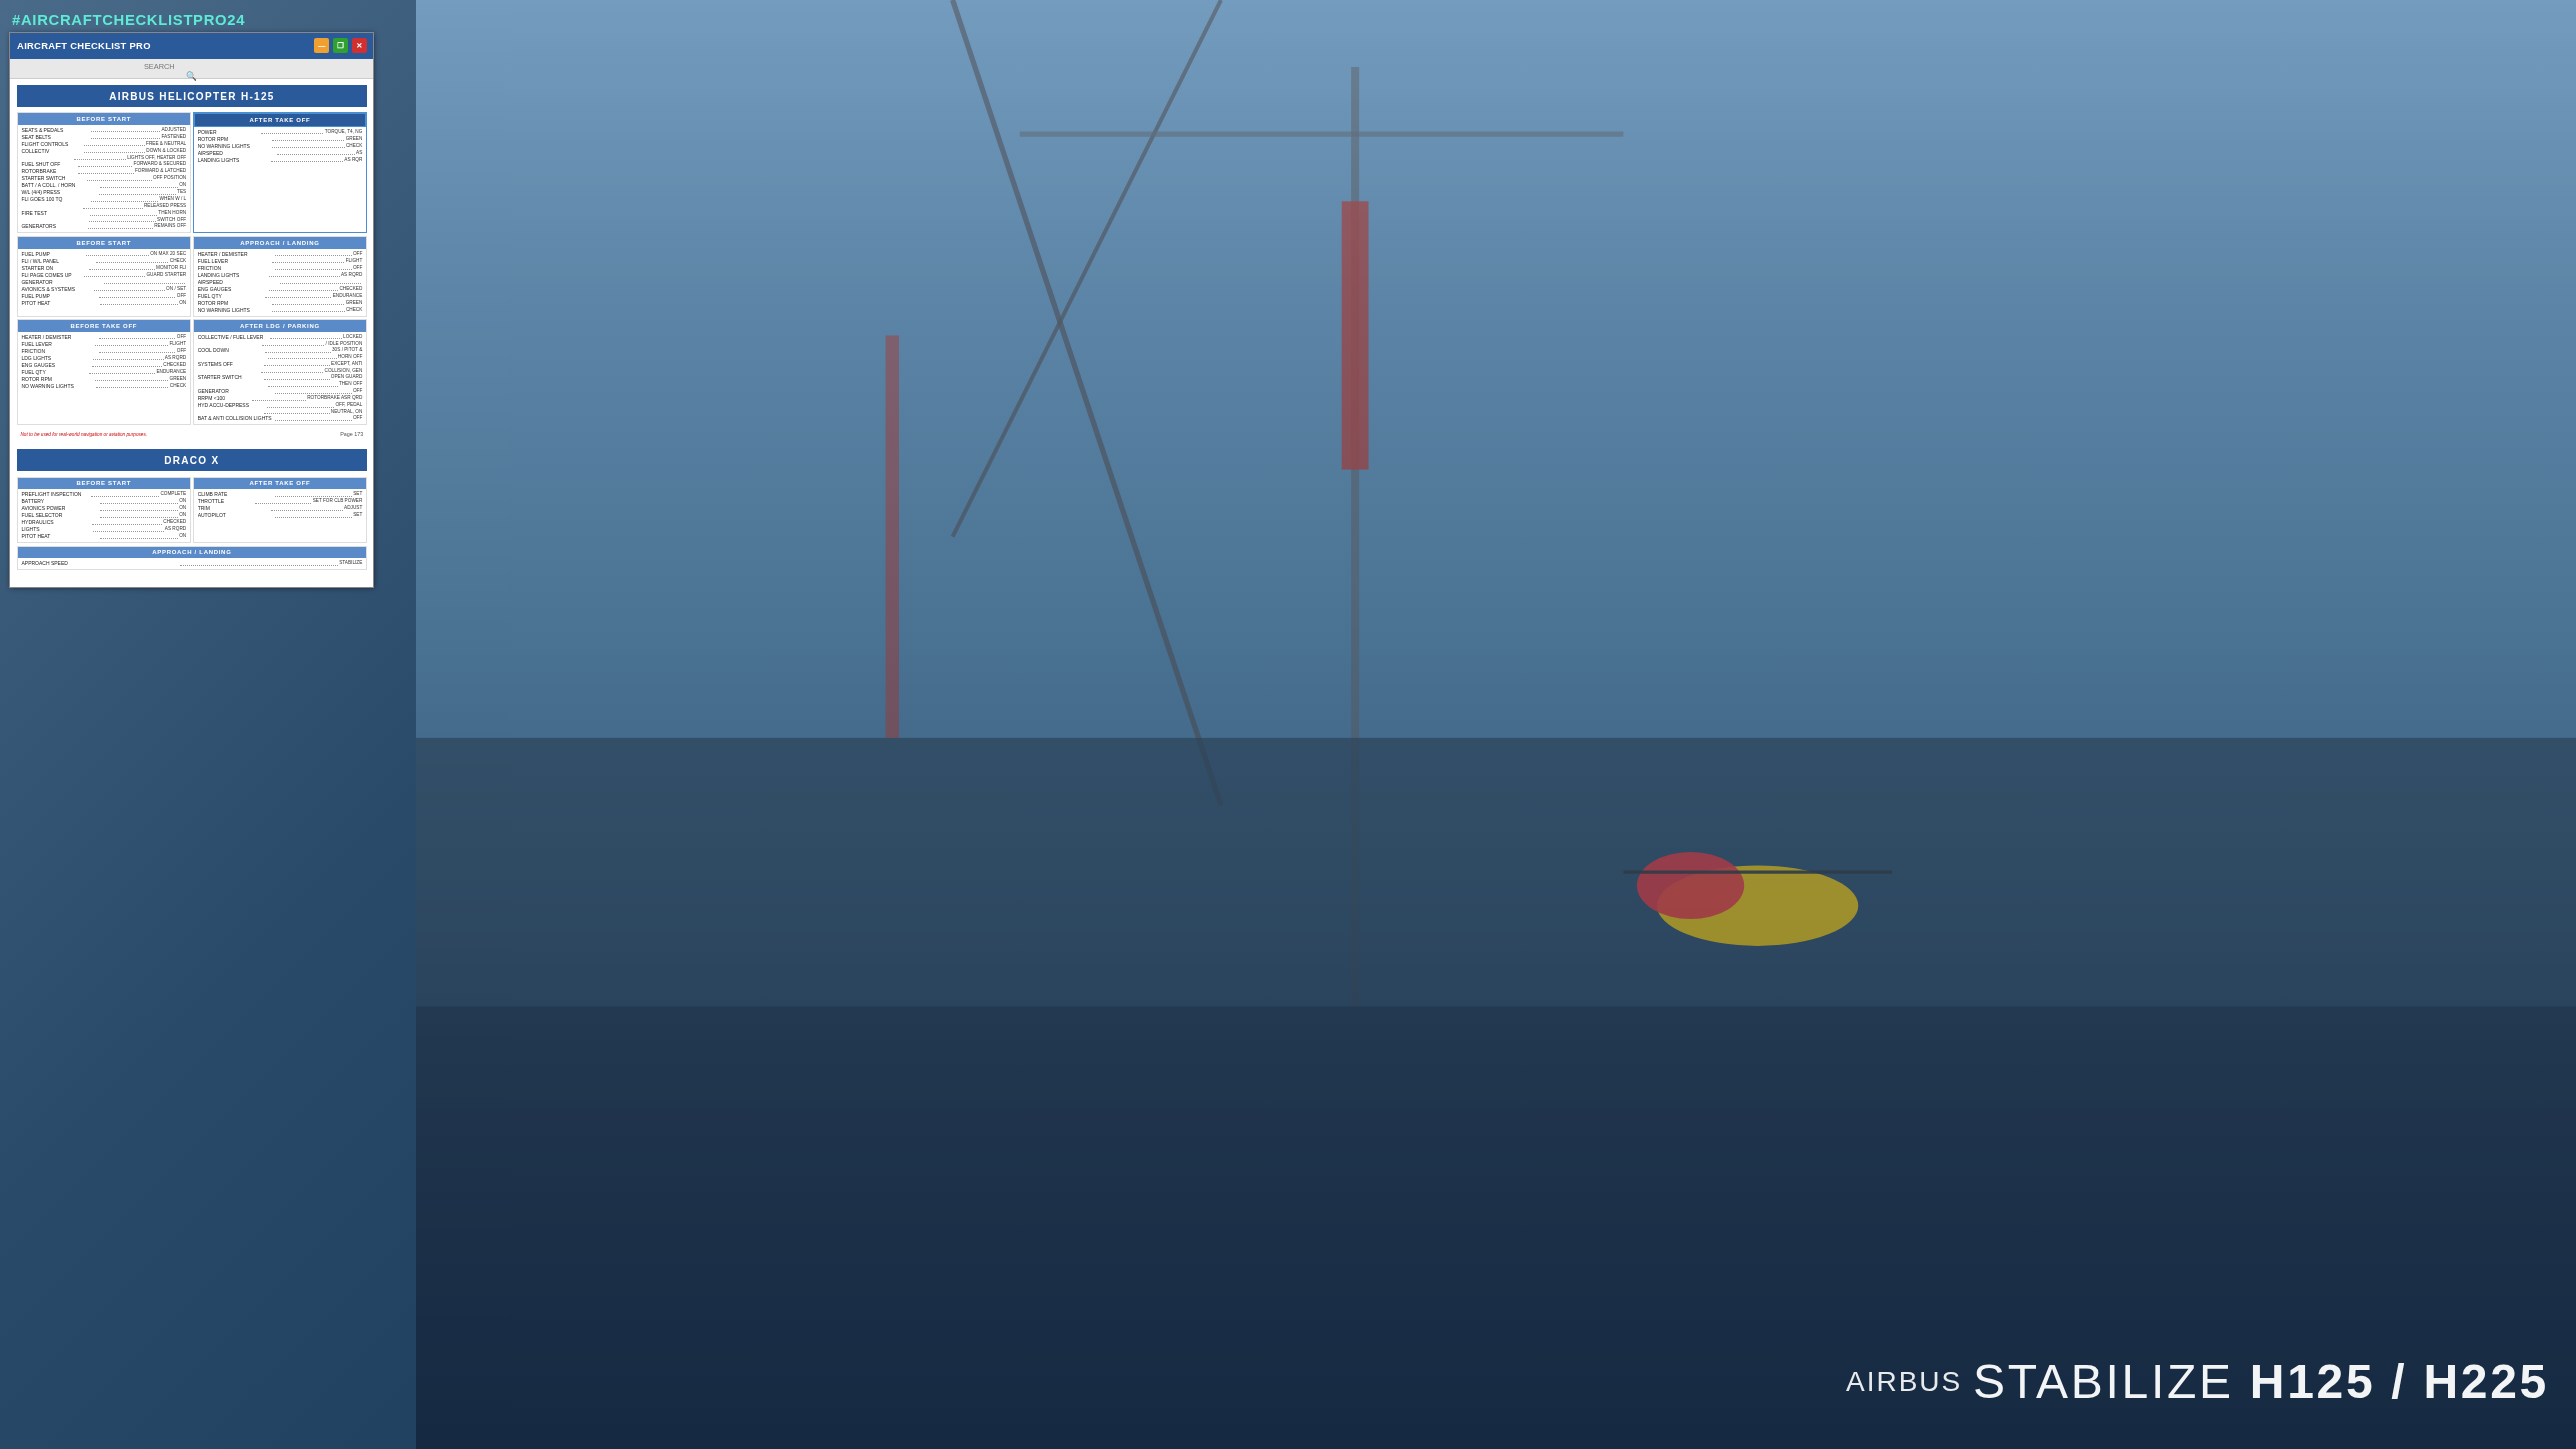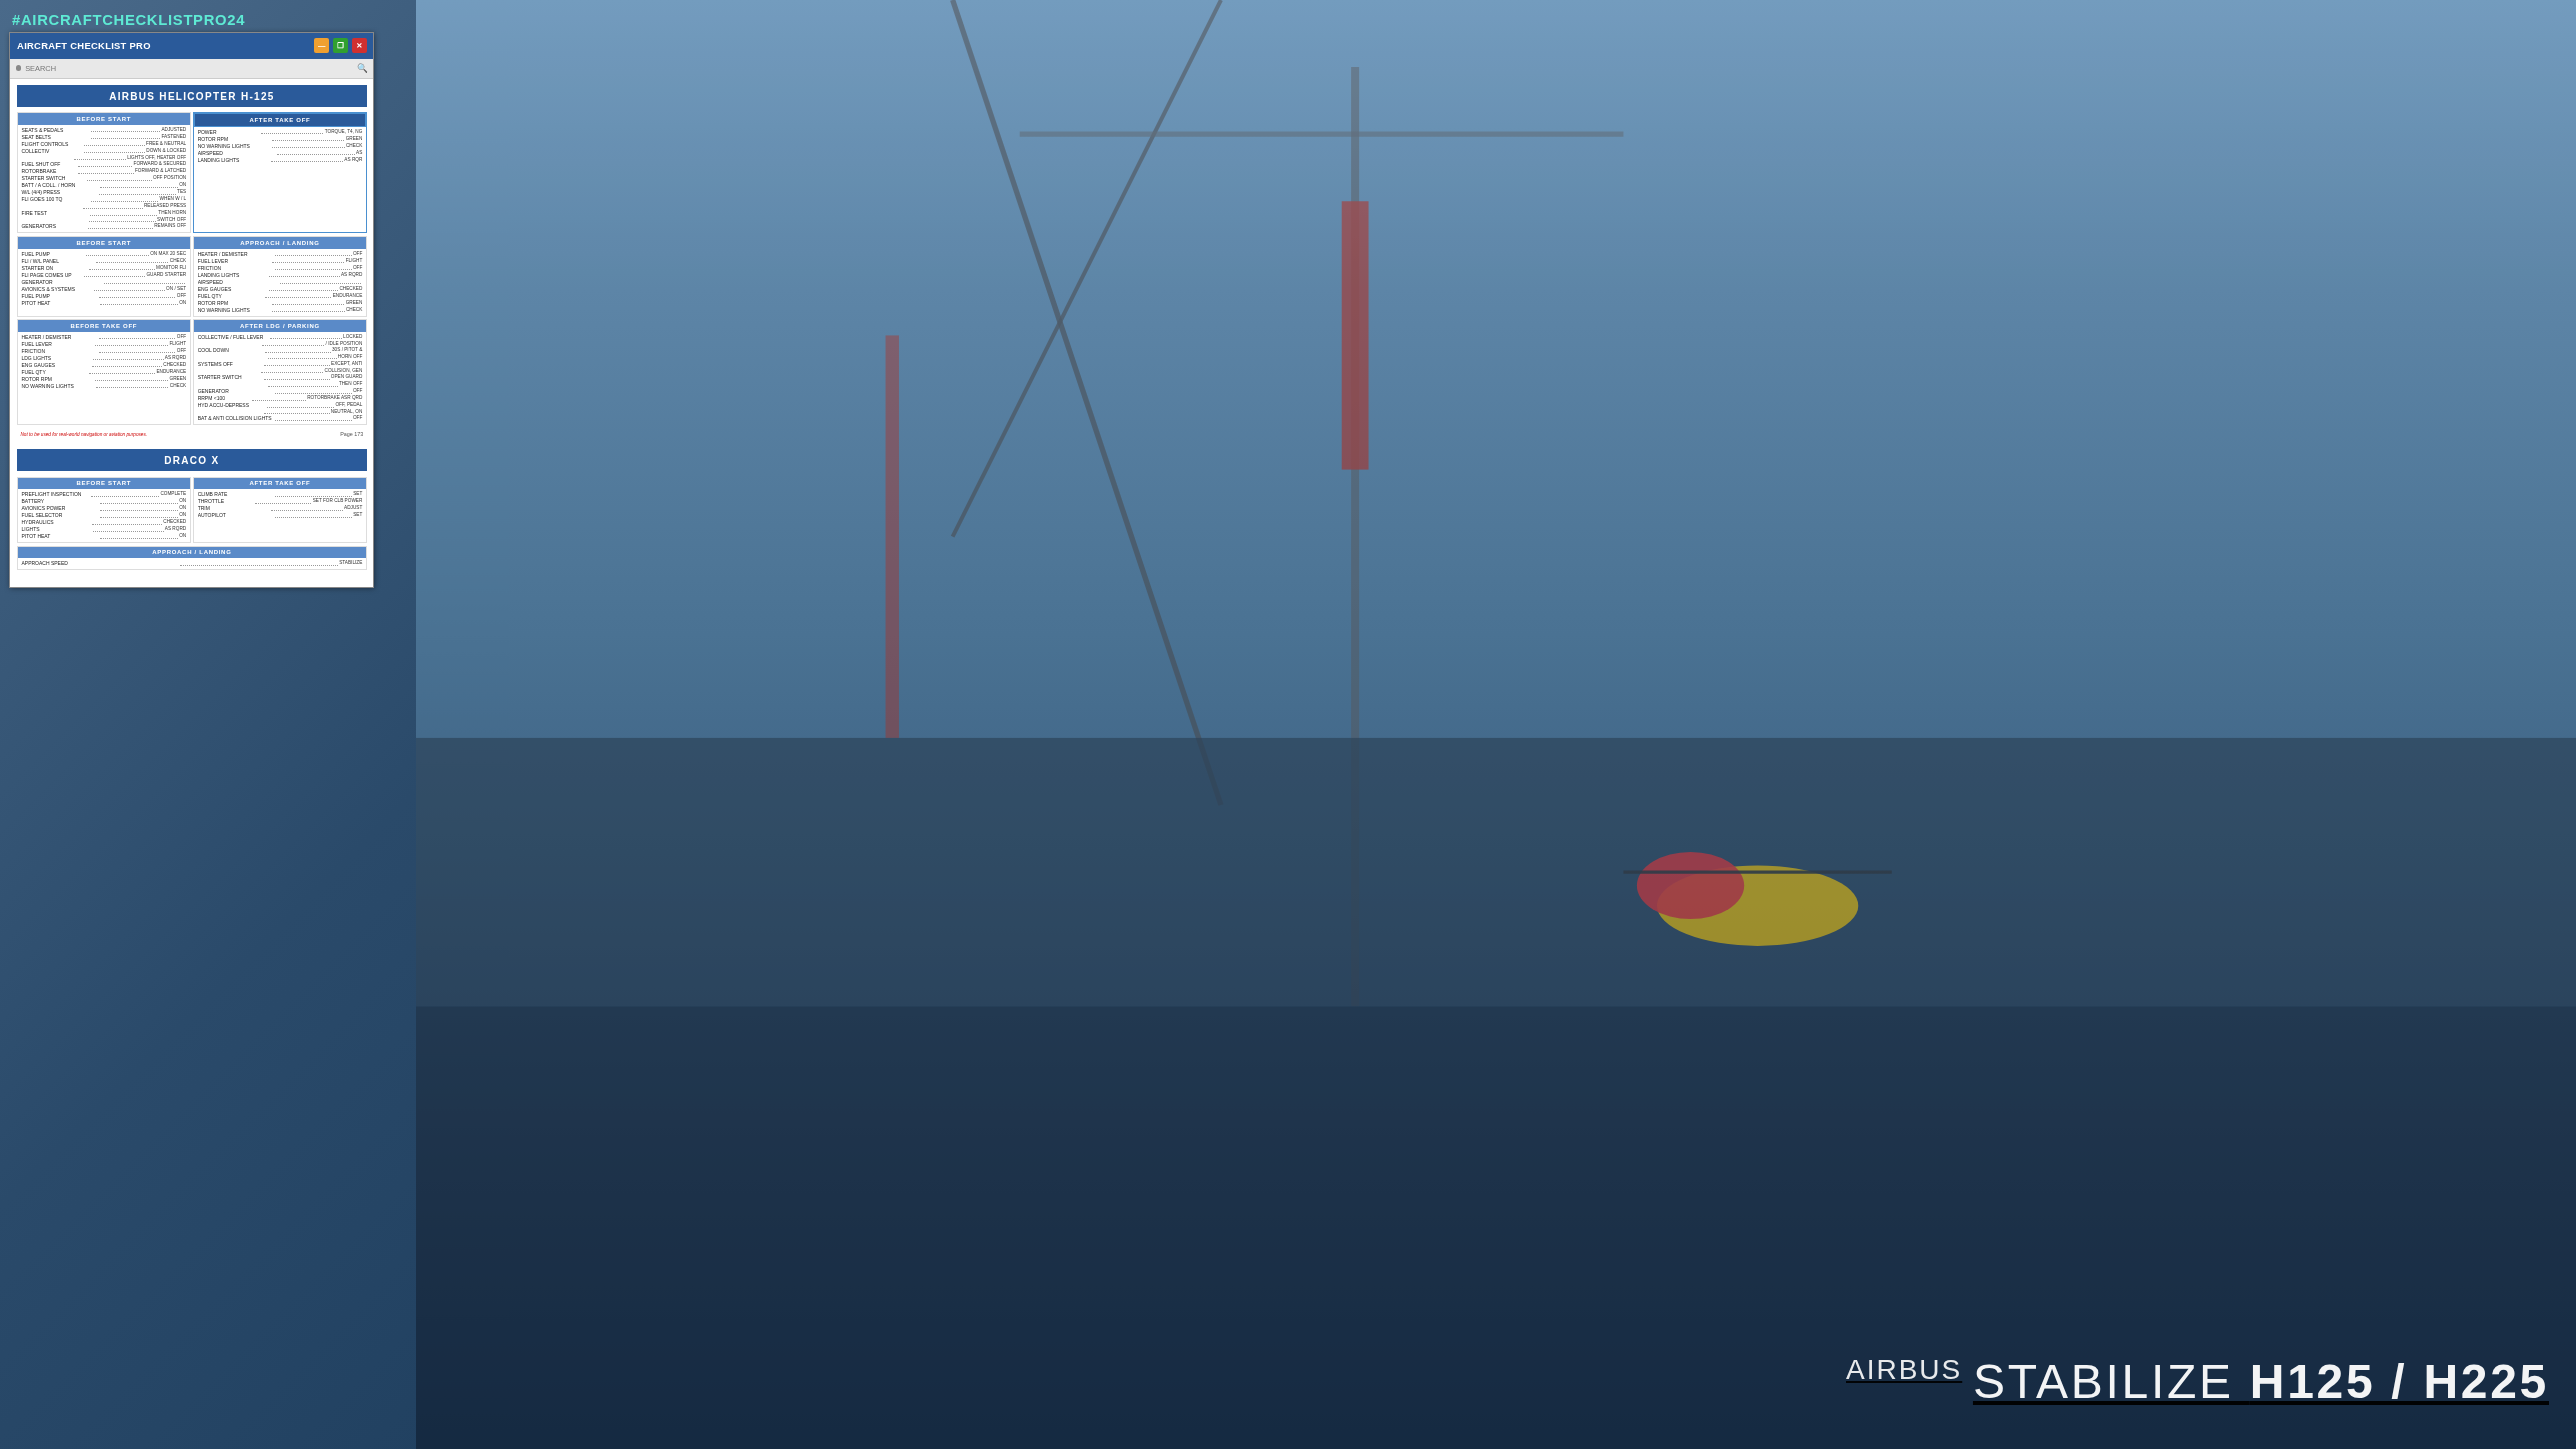--- a/index.html
+++ b/index.html
@@ -87,20 +87,21 @@
     .tb-close { background: #d03030; color: white; }
 
     
     .search-bar {
       background: #e8e8e8;
       padding: 3.4px 5.4px;
       display: flex;
       align-items: center;
       border-bottom: 0.7px solid #ccc;
       height: 20px;
+      flex-direction: column;
     }
     .search-input {
       flex: 1;
       border: none;
       background: transparent;
       font-size: 7.4px;
       color: #666;
       outline: none;
     }
     .search-icon {
@@ -725,20 +726,20 @@
           </div>
         </div>
 
       </div>
     </div>
 
   </div>
 </div>
 
 <div class="bottom-right-overlay">
-  <div style="display:flex; align-items:flex-start; justify-content:flex-end; gap:10.7px;text-decoration:underline;">
+  <div style="display:flex; align-items:center; justify-content:flex-end; gap:10.7px;">
     <span class="overlay-text-small">AIRBUS</span>
     <span style="color:white;font-size:48px;font-weight:900;letter-spacing:2.7px;opacity:0.95;">
       <span style="font-weight:300;">STABILIZE </span><span>H125 / H225</span>
     </span>
   </div>
 </div>
 
 
 </body></html>

